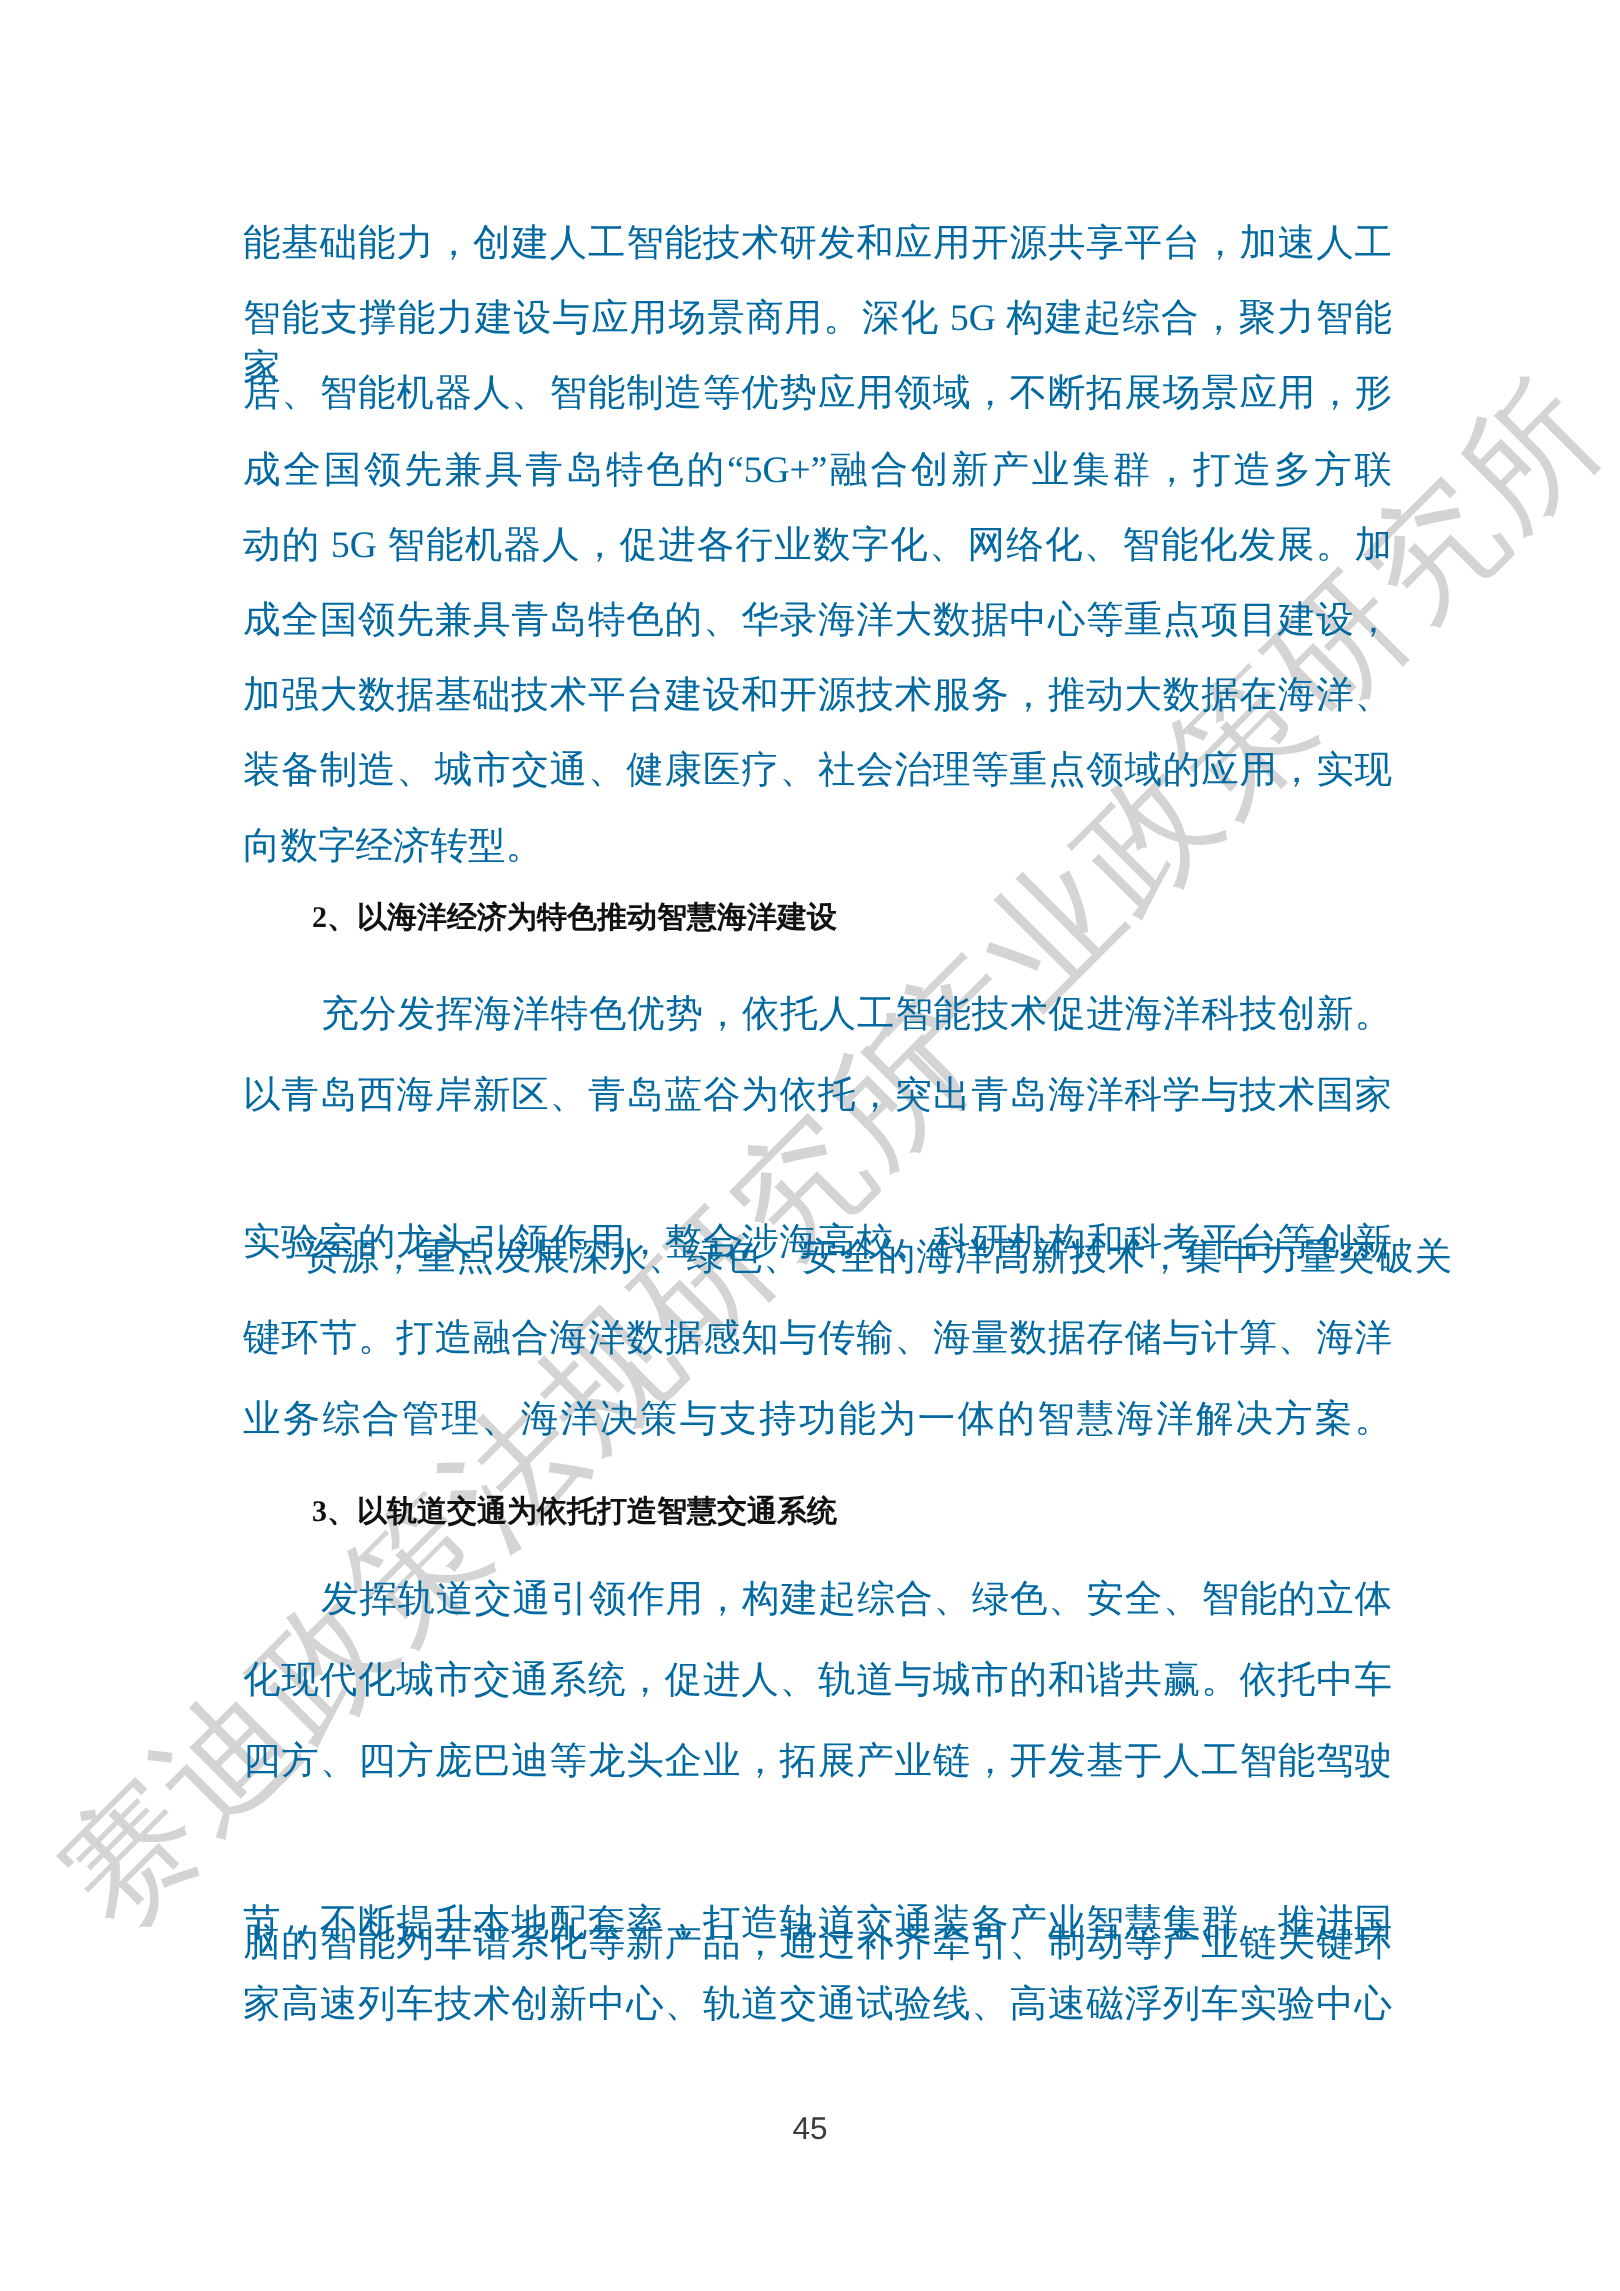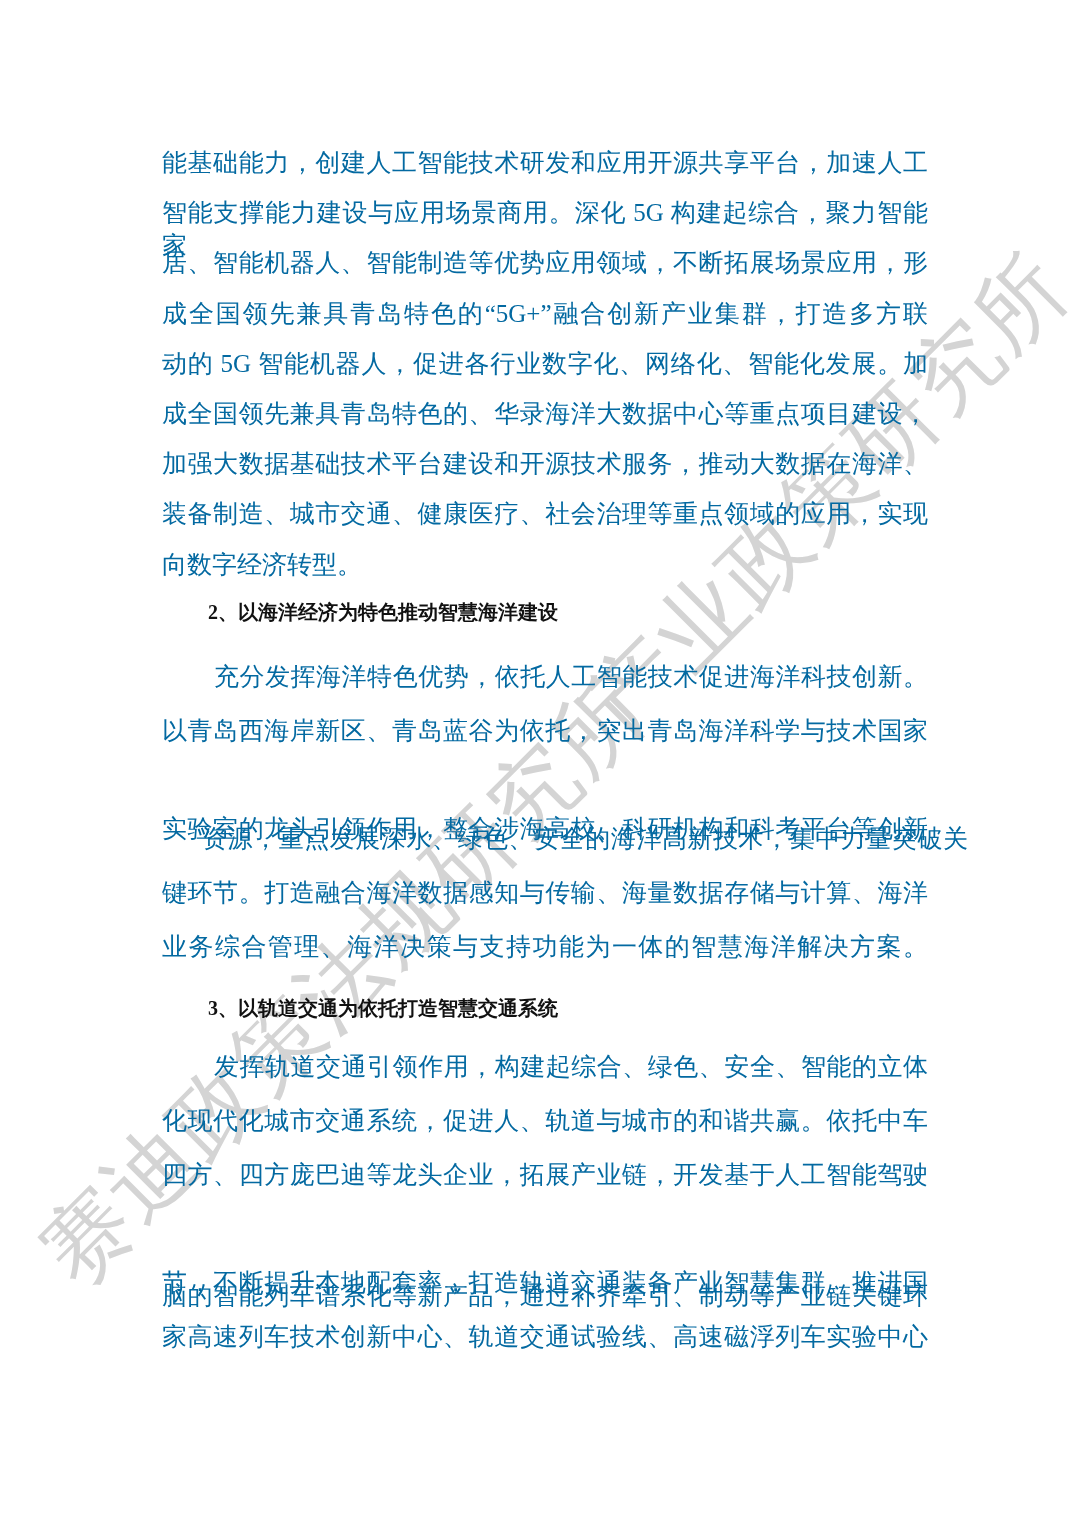--- a/index.html
+++ b/index.html
@@ -90,13 +90,14 @@
       <div class="line" style="top: 931px;">业务综合管理、海洋决策与支持功能为一体的智慧海洋解决方案。</div>
       <div class="heading" style="top: 996px;">3、以轨道交通为依托打造智慧交通系统</div>
       <div class="line indent" style="top: 1051px;">发挥轨道交通引领作用，构建起综合、绿色、安全、智能的立体</div>
       <div class="line" style="top: 1105px;">化现代化城市交通系统，促进人、轨道与城市的和谐共赢。依托中车</div>
       <div class="line" style="top: 1159px;">四方、四方庞巴迪等龙头企业，拓展产业链，开发基于人工智能驾驶</div>
       <div class="line" style="top: 1280px;">脑的智能列车谱系化等新产品，通过补齐牵引、制动等产业链关键环</div>
       <div class="line" style="top: 1267px;">节，不断提升本地配套率，打造轨道交通装备产业智慧集群。推进国</div>
       <div class="line" style="top: 1321px;">家高速列车技术创新中心、轨道交通试验线、高速磁浮列车实验中心</div>
     </div>
 
+  <div class="footer">45</div>
 </div>
 
 </body></html>

